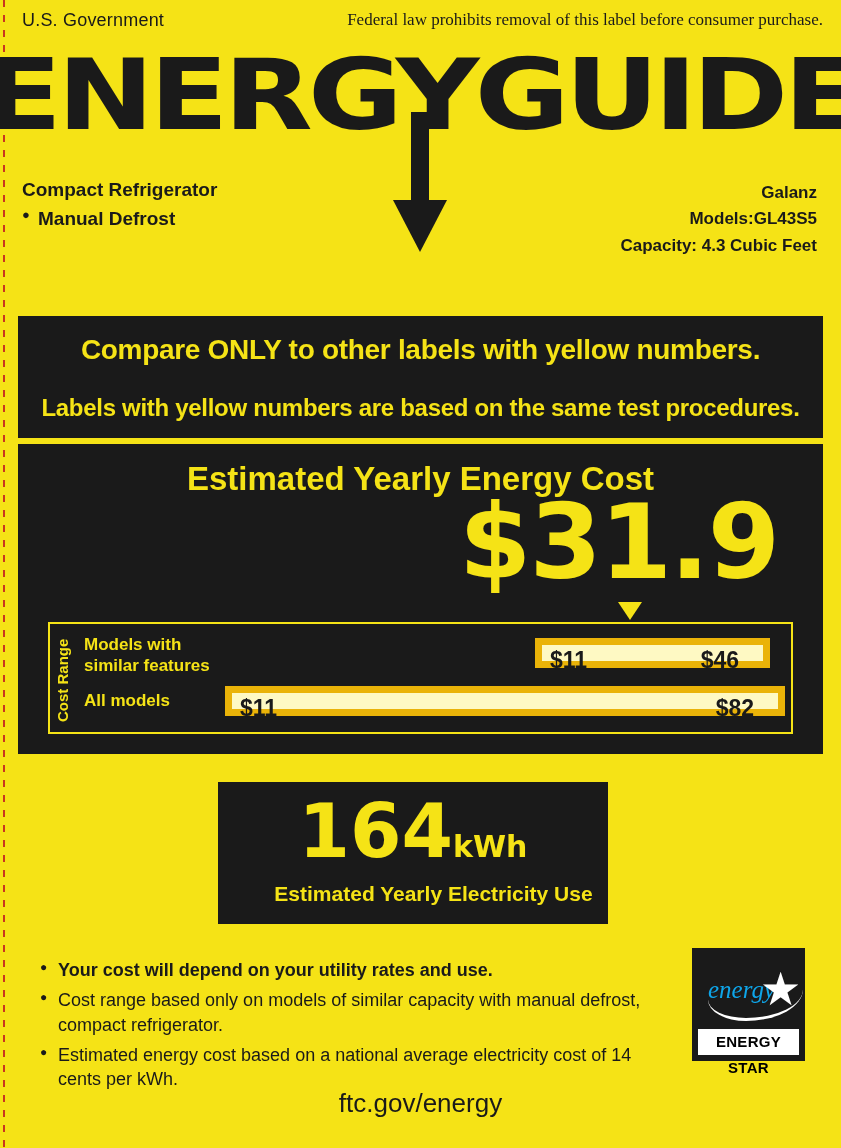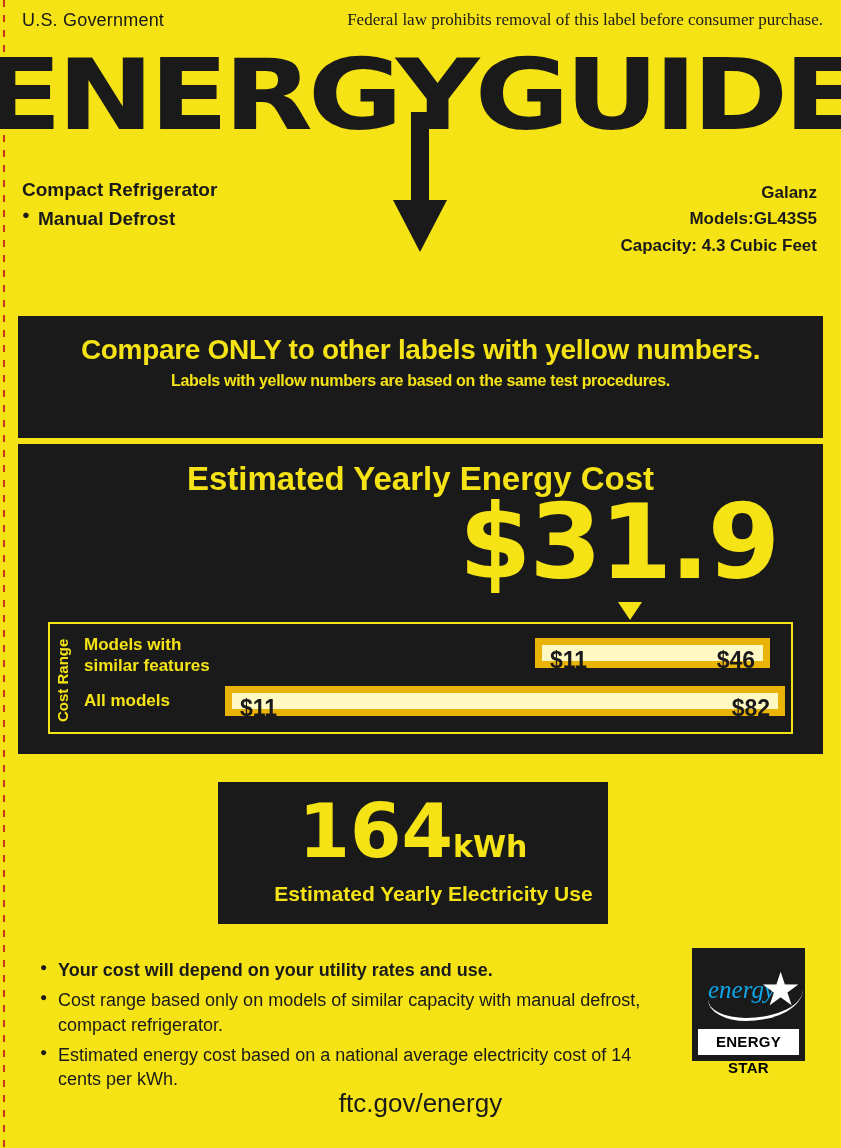--- a/index.html
+++ b/index.html
@@ -138,23 +138,23 @@
     height: 122px;
     text-align: center;
     padding-top: 18px;
   }
   .compare-line1 {
     font-size: 28px;
     font-weight: bold;
     letter-spacing: -0.3px;
   }
   .compare-line2 {
-    font-size: 16px;
-    font-weight: bold;
-    margin-top: 6px;
+    font-size: 24px;
+    font-weight: bold;
+    margin-top: 28px;
     letter-spacing: -0.3px;
   }
   .cost-panel {
     left: 18px;
     top: 444px;
     width: 805px;
     height: 310px;
   }
   .cost-title {
     position: absolute;
@@ -236,21 +236,21 @@
   .bar .low {
     position: absolute;
     left: 8px;
     top: 2px;
     font-size: 23px;
     font-weight: bold;
     color: #1a1a1a;
   }
   .bar .high {
     position: absolute;
-    right: 8px;
+    right: 24px;
     top: 2px;
     font-size: 23px;
     font-weight: bold;
     color: #1a1a1a;
   }
   .kwh-panel {
     left: 218px;
     top: 782px;
     width: 390px;
     height: 142px;

